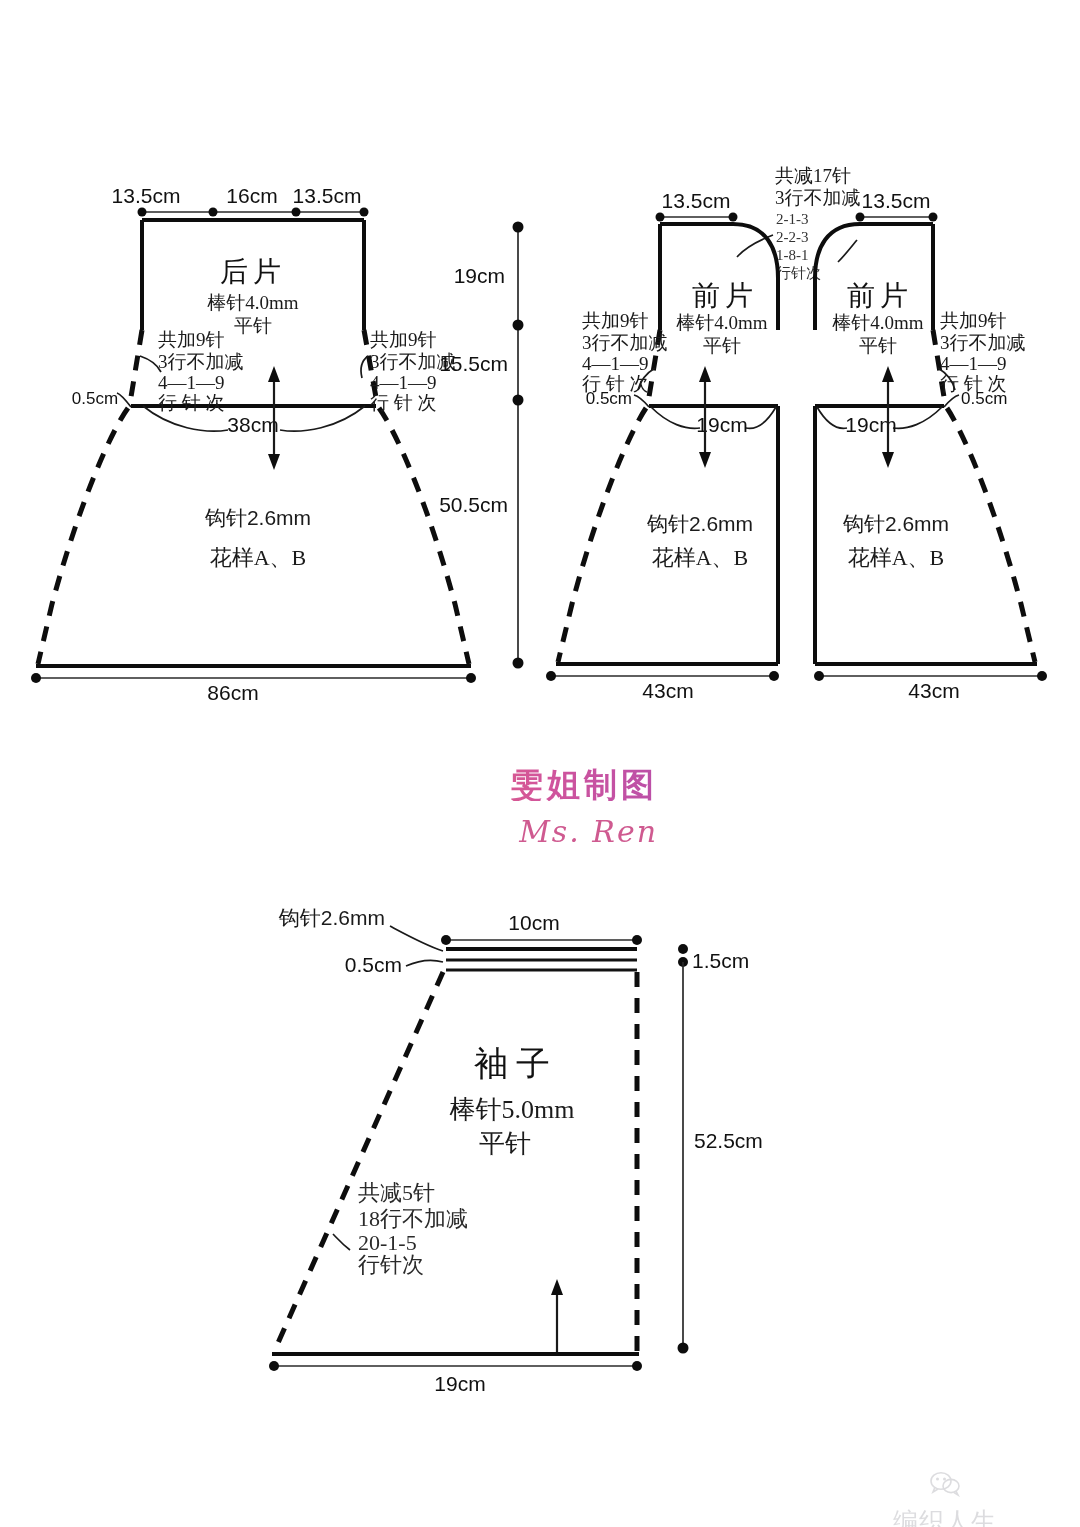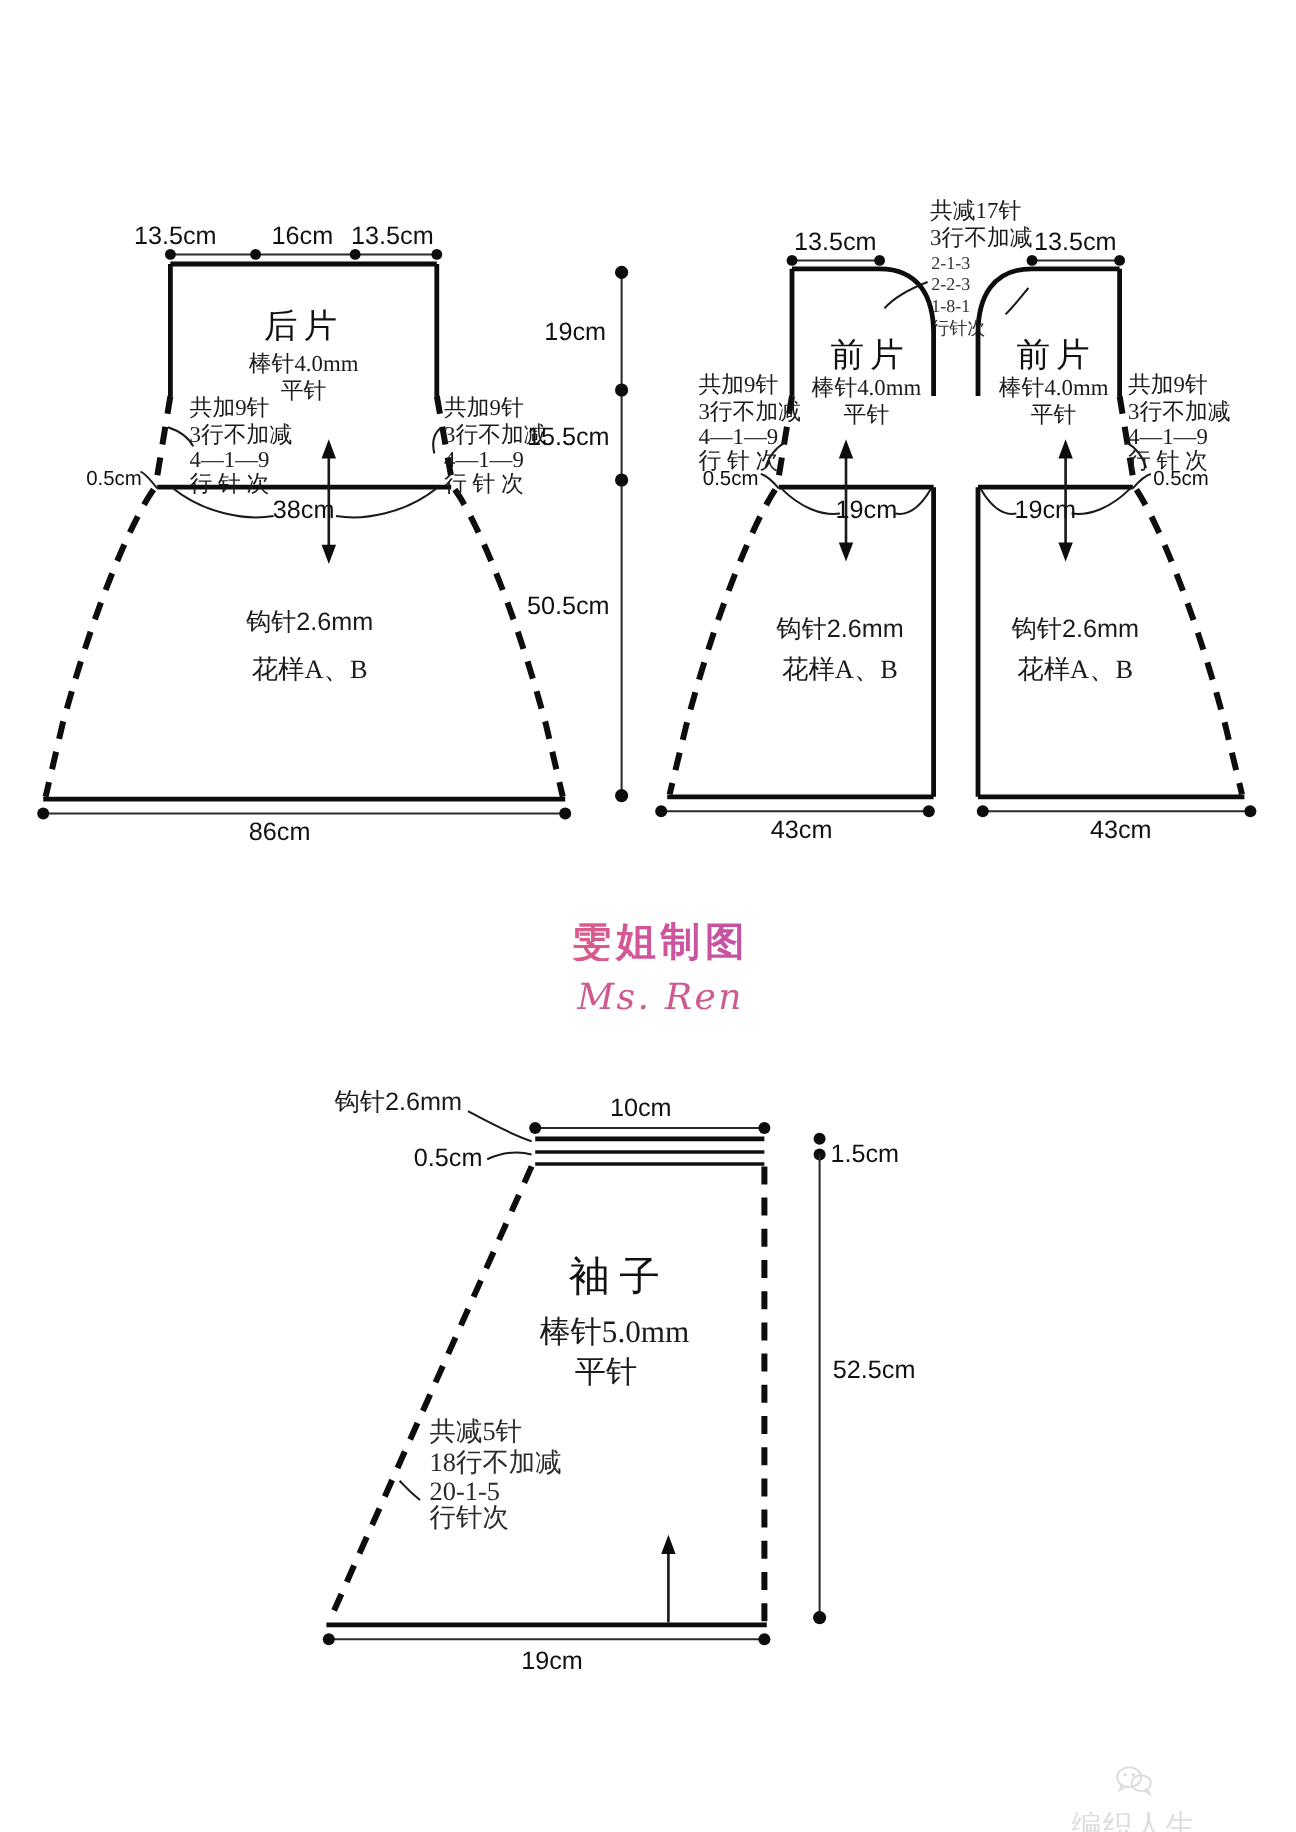--- a/index.html
+++ b/index.html
@@ -114,21 +114,21 @@
     font-size: 22px;
     fill: #2a2a2a;
   }
 
   
   #watermark {
     position: absolute;
     left: 443px;
     top: 768px;
     width: 215px;
-    text-align: center;
+    text-align: right;
     line-height: 1.0;
     user-select: none;
   }
   #watermark .wm-cn {
     font-family: "DejaVu Serif", "Liberation Serif", serif;
     font-size: 33px;
     font-weight: bold;
     letter-spacing: 4px;
     background: linear-gradient(90deg, #e0607e 0%, #d2559b 45%, #bb4fa8 100%);
     -webkit-background-clip: text;

